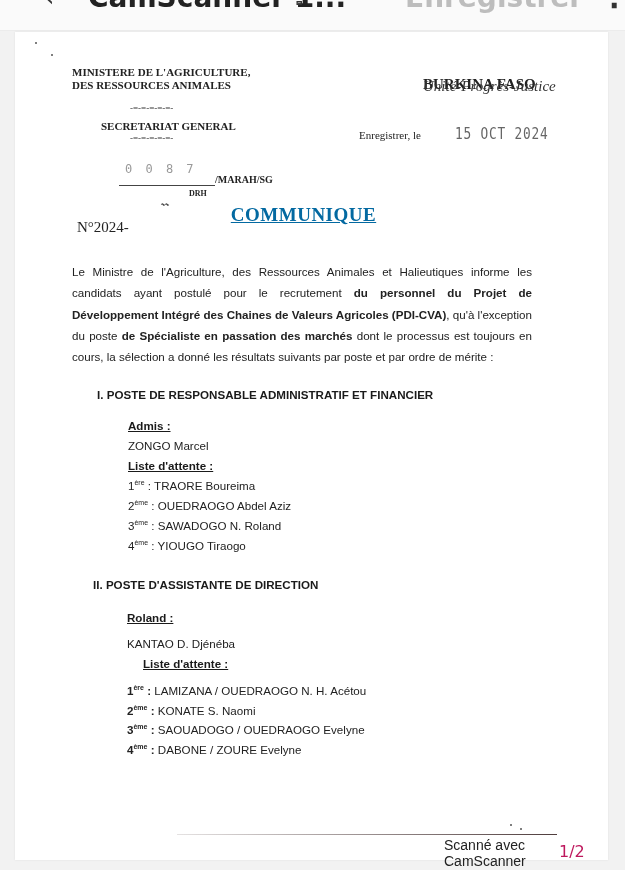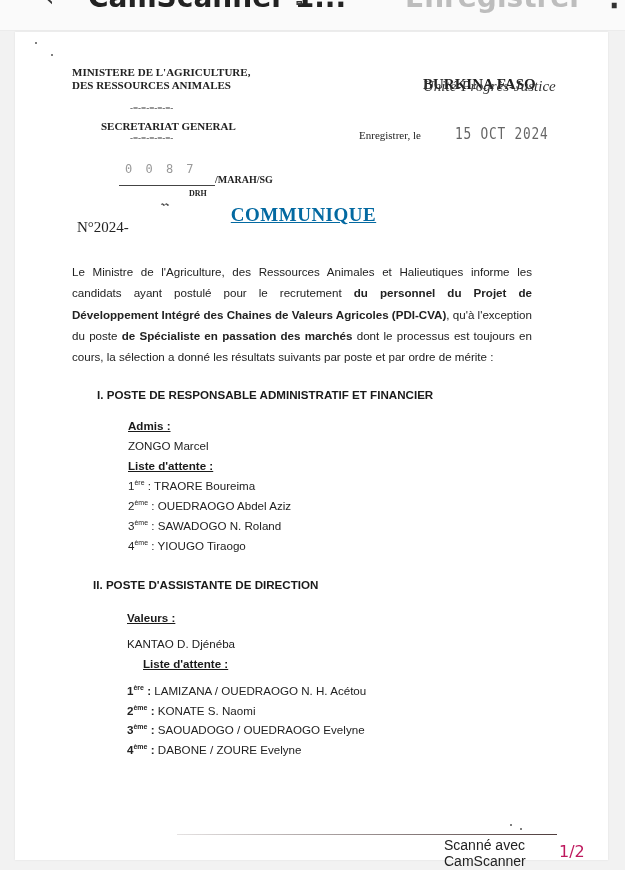--- a/index.html
+++ b/index.html
@@ -136,21 +136,21 @@
   <div class="abs label-u" style="left:113px;top:387px">Admis :</div>
   <div class="abs item" style="left:113px;top:407px">ZONGO Marcel</div>
   <div class="abs label-u" style="left:113px;top:427px">Liste d'attente :</div>
 
   <div class="abs item" style="left:113px;top:447px"><span>1</span><sup>ère</sup><span> : </span><span>TRAORE Boureima</span></div>
   <div class="abs item" style="left:113px;top:467px"><span>2</span><sup>ème</sup><span> : </span><span>OUEDRAOGO Abdel Aziz</span></div>
   <div class="abs item" style="left:113px;top:487px"><span>3</span><sup>ème</sup><span> : </span><span>SAWADOGO N. Roland</span></div>
   <div class="abs item" style="left:113px;top:507px"><span>4</span><sup>ème</sup><span> : </span><span>YIOUGO Tiraogo</span></div>
 
   <div class="abs section-title s2">II. POSTE D'ASSISTANTE DE DIRECTION</div>
-  <div class="abs label-u" style="left:112px;top:579px">Valeurs :</div>
+  <div class="abs label-u" style="left:112px;top:579px">Roland :</div>
   <div class="abs item" style="left:112px;top:605px">KANTAO D. Djénéba</div>
   <div class="abs label-u" style="left:128px;top:625px">Liste d'attente :</div>
 
   <div class="abs item" style="left:112px;top:652px"><span class="rank">1</span><sup class="rank">ère</sup><span class="rank"> :  </span><span>LAMIZANA / OUEDRAOGO N. H. Acétou</span></div>
   <div class="abs item" style="left:112px;top:672px"><span class="rank">2</span><sup class="rank">ème</sup><span class="rank"> :  </span><span>KONATE S. Naomi</span></div>
   <div class="abs item" style="left:112px;top:691px"><span class="rank">3</span><sup class="rank">ème</sup><span class="rank"> :  </span><span>SAOUADOGO / OUEDRAOGO Evelyne</span></div>
   <div class="abs item" style="left:112px;top:711px"><span class="rank">4</span><sup class="rank">ème</sup><span class="rank"> :  </span><span>DABONE / ZOURE Evelyne</span></div>
 
   <div class="abs speck" style="left:495px;top:792px"></div>
   <div class="abs speck" style="left:505px;top:796px"></div>

